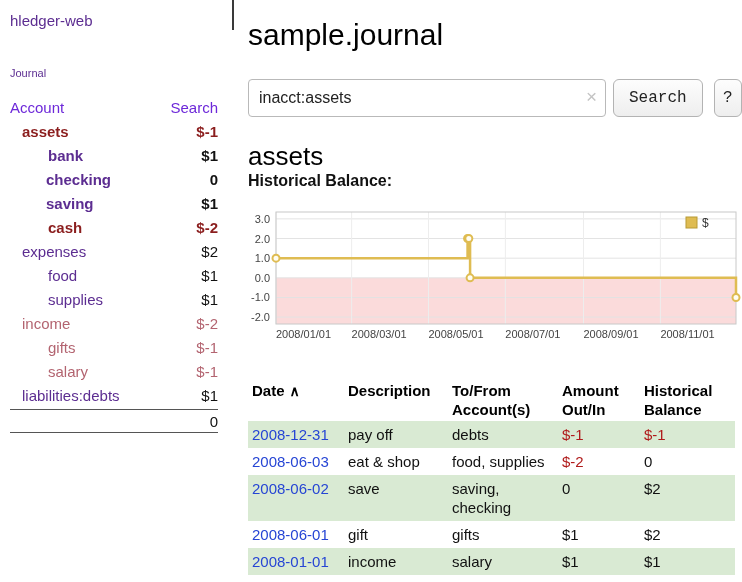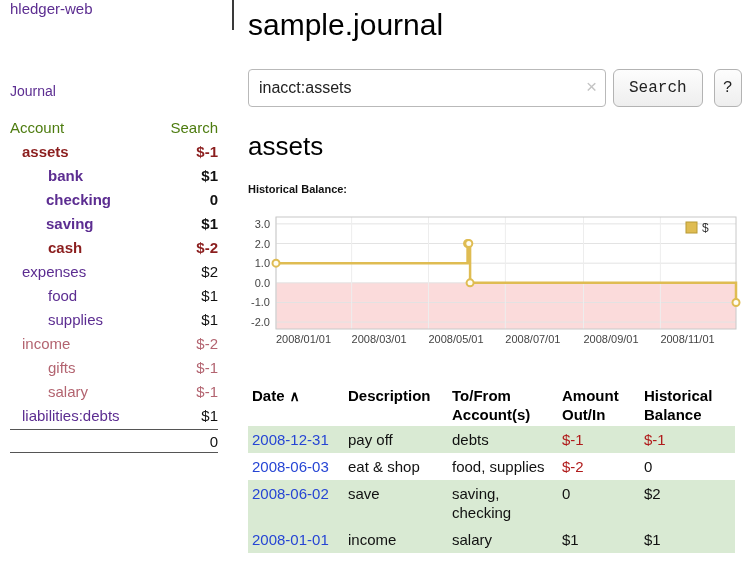--- a/index.html
+++ b/index.html
@@ -6,48 +6,48 @@
     --purple:#5c2d91; --dark-red:#8b1e1e; --rose:#b36470;
     --link-blue:#2645d4; --neg-red:#b01b1b; --row-green:#d9ead3;
     --chart-line:#dfbc52; --chart-fill-neg:#fbdbdb;
   }
   *{box-sizing:border-box;margin:0;padding:0}
   html,body{width:742px;height:582px;overflow:hidden}
   body{font-family:"Liberation Sans",sans-serif;background:#fff;color:#111;font-size:15px;position:relative}
   a{text-decoration:none;cursor:pointer}
 
   
-  .sidebar{position:absolute;left:0;top:0;width:240px;padding:0 0 0 10px}
+  .sidebar{position:absolute;left:0;top:0;width:240px;padding:12px 0 0 10px}
   .sidebar-divider{position:absolute;left:232px;top:0;width:2px;height:30px;background:#3a3a3a}
   .app-title{display:block;font-size:15px;color:var(--purple)}
-  .journal-link{display:block;margin-top:66px;font-size:14px;color:var(--purple)}
+  .journal-link{display:block;margin-top:38px;font-size:11px;color:var(--purple)}
   .acct-table{margin-top:17px;width:208px}
   .acct-row,.acct-header{display:flex;justify-content:space-between;height:24px;line-height:24px;font-size:15px}
-  .acct-header{color:#4d7c0f}
+  .acct-header{color:#6d28d9}
   .acct-bal{text-align:right;color:#111}
   .bold .acct-name,.bold .acct-bal{font-weight:bold}
   .lvl0 .acct-name{margin-left:12px}
   .lvl1 .acct-name{margin-left:38px}
   .lvl2 .acct-name{margin-left:36px}
   .purple{color:var(--purple)!important}
   .dred{color:var(--dark-red)!important}
   .rose{color:var(--rose)!important}
   .acct-total{width:208px;margin-top:1px;border-top:1px solid #555;border-bottom:1px solid #555;text-align:right;height:24px;line-height:23px}
 
   
-  .main{position:absolute;left:248px;top:2px;width:494px;padding-top:2px}
+  .main{position:absolute;left:248px;top:12px;width:494px;padding-top:2px}
   .page-title{font-size:30px;font-weight:400;color:#000;margin-top:4px;letter-spacing:0}
   .search-row{display:flex;align-items:flex-end;margin-top:27px}
   .search-box{position:relative}
   .search-input{width:358px;height:38px;border:1px solid #b9b9b9;border-radius:4px;font-size:16px;font-family:inherit;color:#222;padding:0 30px 0 10px;background:#fff}
   .clear-icon{position:absolute;right:9px;top:8px;font-size:19px;color:#c4c4c4;line-height:20px;cursor:pointer}
   .btn{height:38px;padding:0 15px;margin-left:7px;font-size:16px;font-family:Liberation Mono, monospace;color:#222;background:linear-gradient(#fdfdfd,#eeeeee);border:1px solid #b3b3b3;border-radius:6px;cursor:pointer}
   .btn-help{width:34px;padding:0;margin-left:11px}
   .account-heading{font-size:26px;font-weight:400;color:#000;margin-top:24px}
-  .chart-heading{font-size:11px;font-weight:bold;margin-top:21px}
+  .chart-heading{font-size:16px;font-weight:bold;}
   .chart-wrap{margin-top:18px}
   svg text{font-family:"Liberation Sans",sans-serif}
 
   
   .tx-table{border-collapse:collapse;table-layout:fixed;width:487px;margin-top:32px;font-size:15px}
   .tx-table th{font-weight:bold;vertical-align:top;text-align:left;padding:2px 4px;line-height:19px;color:#000}
   .tx-table td{padding:4px 4px;vertical-align:top;line-height:19px}
   .tx-table th.num,.tx-table td.num{}
   .col-date{width:96px}.col-desc{width:104px}.col-acct{width:110px}.col-amt{width:82px}.col-bal{width:95px}
   tr.green{background:var(--row-green)}
@@ -210,20 +210,27 @@
         <td class="num neg">$-2</td>
         <td class="num">0</td>
       </tr>
       <tr class="green">
         <td><a href="#" class="date-link">2008-06-02</a></td>
         <td>save</td>
         <td>saving, checking</td>
         <td class="num">0</td>
         <td class="num">$2</td>
       </tr>
+      <tr>
+        <td><a href="#" class="date-link">2008-06-01</a></td>
+        <td>gift</td>
+        <td>gifts</td>
+        <td class="num">$1</td>
+        <td class="num">$2</td>
+      </tr>
       <tr class="green">
         <td><a href="#" class="date-link">2008-01-01</a></td>
         <td>income</td>
         <td>salary</td>
         <td class="num">$1</td>
         <td class="num">$1</td>
       </tr>
     </tbody>
   </table>
 </div>

